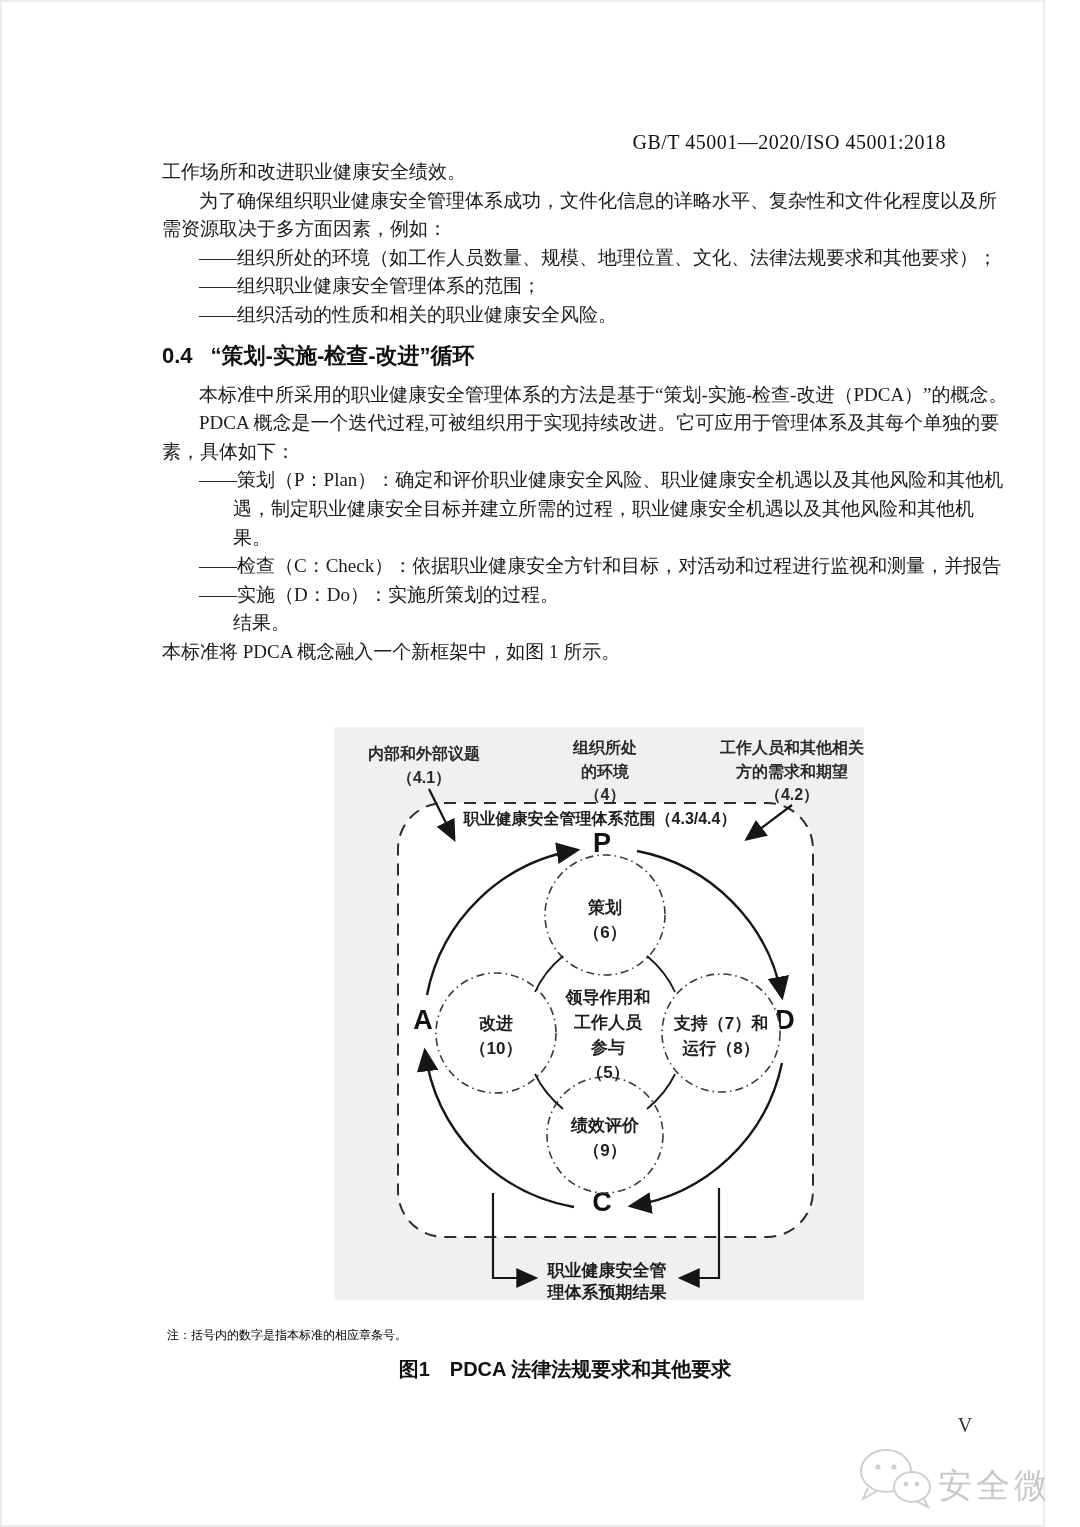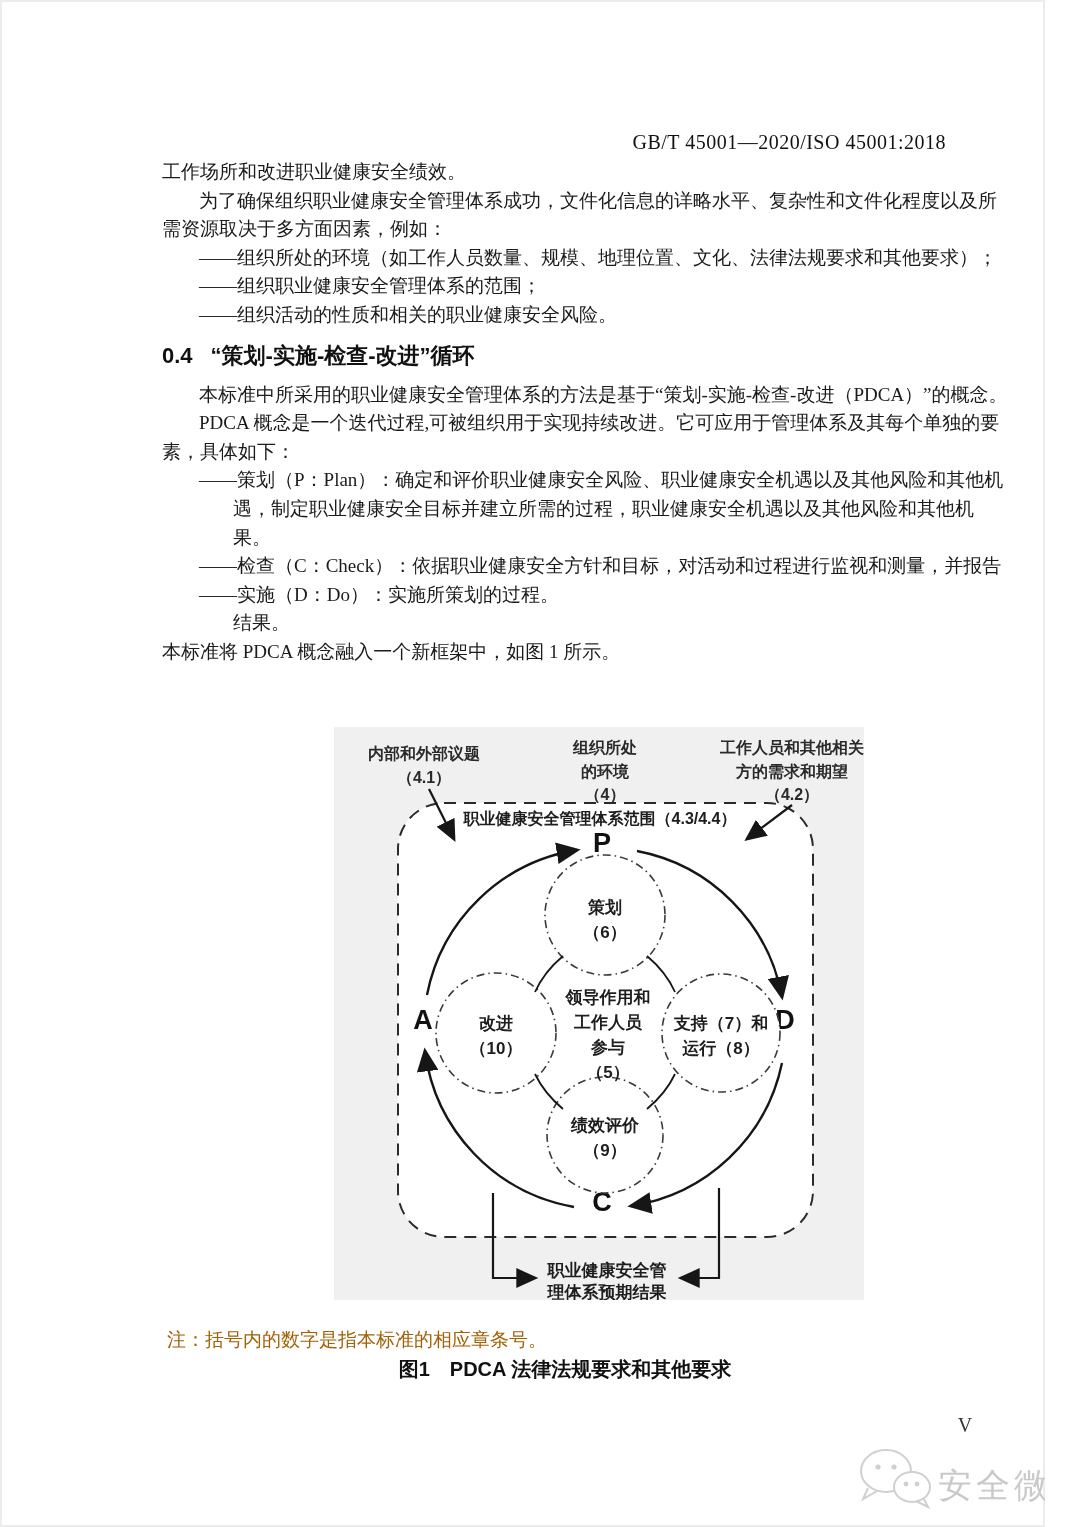--- a/index.html
+++ b/index.html
@@ -11,21 +11,21 @@
   .hdr{position:absolute;top:131px;right:99px;font-size:20px;letter-spacing:0.5px;color:#111;}
   .textcol{position:absolute;left:131px;top:158px;width:852px;margin-left:31px;}
   .t{font-size:19px;line-height:28.6px;white-space:nowrap;}
   .i1{padding-left:37px;}
   .i2{padding-left:71px;}
   .h04{
     margin-top:12px;margin-bottom:11px;line-height:28px;
     font-family:"Liberation Sans","DejaVu Sans",sans-serif;font-weight:700;font-size:22px;color:#111;
   }
   .h04 .num{margin-right:18px;}
-  .note{position:absolute;left:167px;top:1327px;font-size:19px;color:#a16207;}
+  .note{position:absolute;left:167px;top:1327px;font-size:12px;color:#000000;}
   .caption{
     position:absolute;left:130px;top:1356px;width:870px;text-align:center;
     font-family:"Liberation Sans","DejaVu Sans",sans-serif;font-weight:700;font-size:20px;color:#111;
   }
   .pagenum{position:absolute;left:945px;top:1414px;width:40px;text-align:center;font-size:20px;color:#333;}
   .diagram{position:absolute;left:298px;top:727px;margin-left:36px;}
   .wm{position:absolute;left:850px;top:1441px;}
   svg text{font-family:"Liberation Sans","DejaVu Sans",sans-serif;}
 </style>
 </head>

